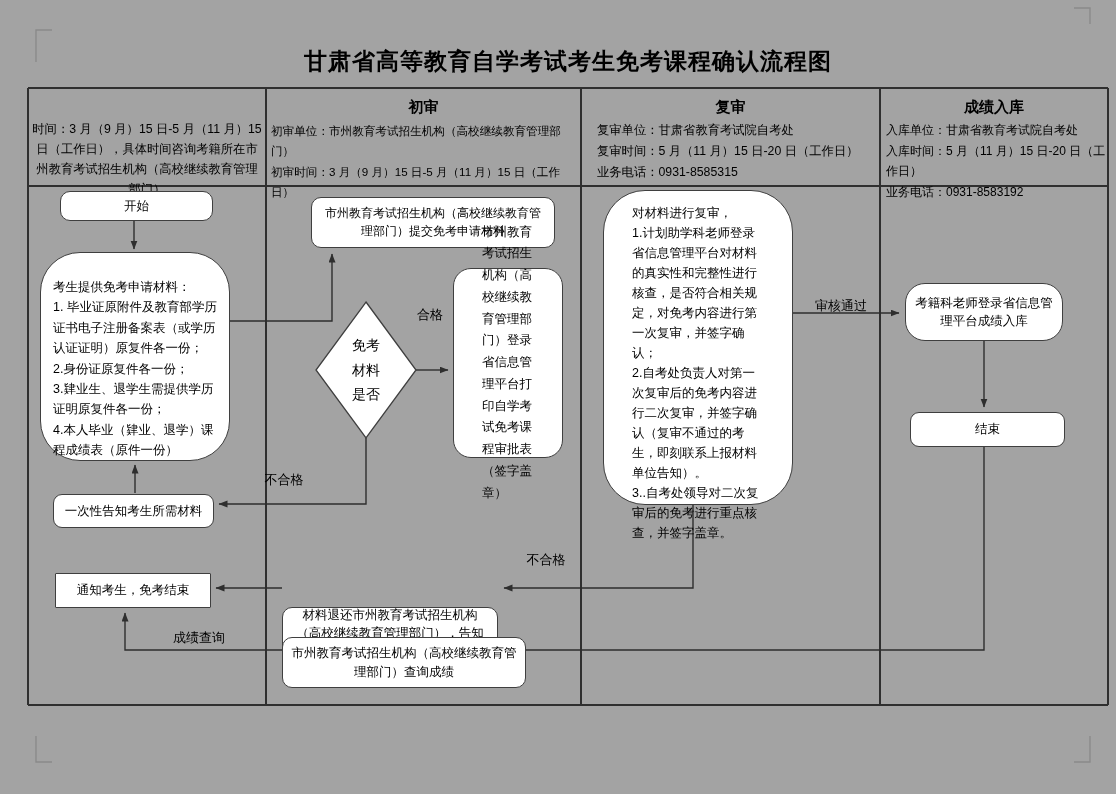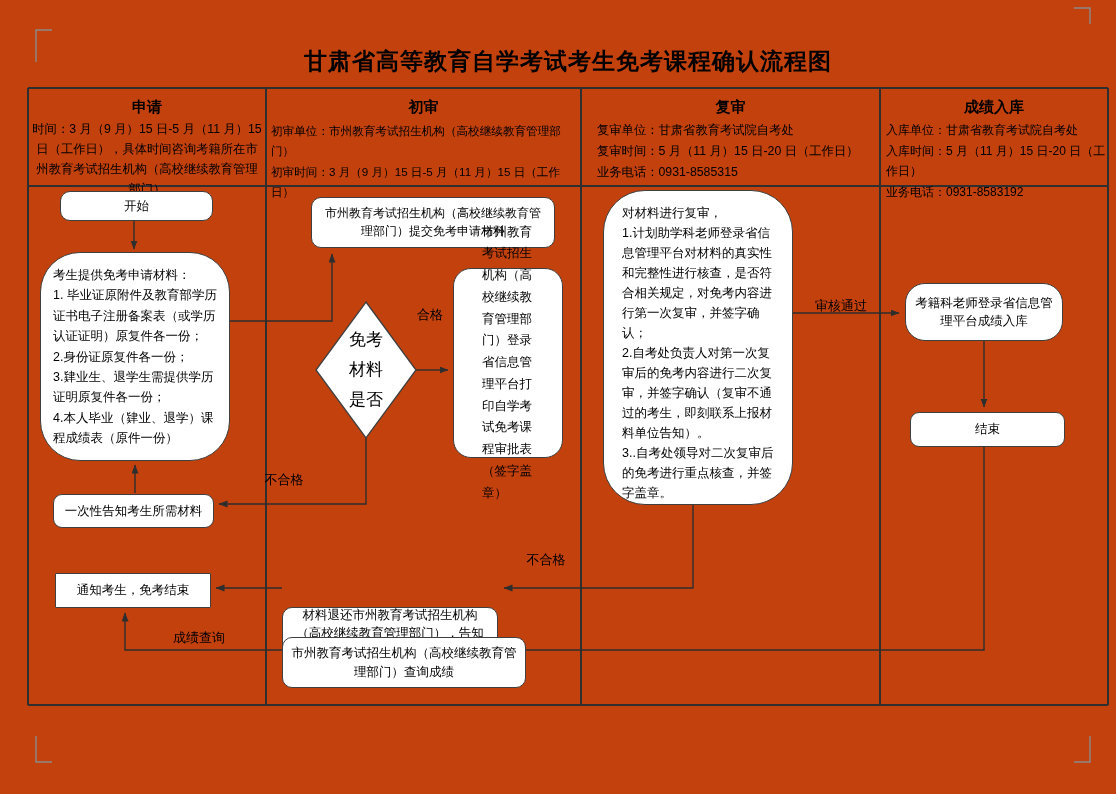--- a/index.html
+++ b/index.html
@@ -1,38 +1,38 @@
 <!DOCTYPE html>
 <html><head>
 <meta charset="utf-8">
 <style>
   html,body{margin:0;padding:0;background:#fff;}
   .page{
-    position:relative;width:1116px;height:794px;background:#c2410c;overflow:hidden;
+    position:relative;width:1116px;height:794px;background:#a3a3a3;overflow:hidden;
     font-family:"Liberation Sans","DejaVu Sans",sans-serif;color:#000;
   }
   svg.overlay{position:absolute;left:0;top:0;width:1116px;height:794px;}
   .title{
     position:absolute;left:28px;top:46px;width:1080px;margin:0;
     text-align:center;font-size:23px;font-weight:700;letter-spacing:1px;color:#000;
   }
   .col-title{position:absolute;text-align:center;font-size:15px;font-weight:700;}
   .col-detail{position:absolute;font-size:12.3px;line-height:1.62;white-space:pre-line;}
   .center{text-align:center;}
   .node{
     position:absolute;box-sizing:border-box;background:#fff;border:1.3px solid #3f3f3f;
     font-size:12.5px;line-height:1.45;display:flex;align-items:center;justify-content:center;
     text-align:center;padding:2px 8px;
   }
   .node.bigml{
     display:block;text-align:left;white-space:pre-line;padding:11px 12px;line-height:1.63;
   }
   .lbl{position:absolute;font-size:13px;text-align:center;background:transparent;}
   .diamond-text{
-    position:absolute;white-space:pre-line;text-align:left;font-size:17px;line-height:1.78;
+    position:absolute;white-space:pre-line;text-align:left;font-size:14px;line-height:1.78;
     display:flex;align-items:center;justify-content:center;
   }
 </style>
 </head>
 <body>
 
 <div class="page">
 
   <svg class="overlay" viewBox="0 0 1116 794" xmlns="http://www.w3.org/2000/svg">
     <defs>
@@ -71,56 +71,55 @@
       <path d="M282,650 L125,650 L125,613" marker-end="url(#arr)"></path>
       <path d="M282,588 L216,588" marker-end="url(#arr)"></path>
       <path d="M693,505 L693,588 L504,588" marker-end="url(#arr)"></path>
     </g>
 
     <polygon points="366,302 416,370 366,438 316,370" fill="#ffffff" stroke="#3f3f3f" stroke-width="1.3"></polygon>
   </svg>
 
   <h1 class="title">甘肃省高等教育自学考试考生免考课程确认流程图</h1>
 
-  <div class="col-title" style="left:28px;top:98px;width:238px;">申请</div>
   <div class="col-title" style="left:266px;top:98px;width:315px;">初审</div>
   <div class="col-title" style="left:581px;top:98px;width:299px;">复审</div>
   <div class="col-title" style="left:880px;top:98px;width:228px;">成绩入库</div>
 
   <div class="col-detail center" style="left:31px;top:120px;width:232px;">时间：3 月（9 月）15 日-5 月（11 月）15 日（工作日），具体时间咨询考籍所在市州教育考试招生机构（高校继续教育管理部门）</div>
   <div class="col-detail" style="left:271px;top:121px;width:308px;font-size:11.6px;line-height:1.75;">初审单位：市州教育考试招生机构（高校继续教育管理部门）
 初审时间：3 月（9 月）15 日-5 月（11 月）15 日（工作日）</div>
   <div class="col-detail" style="left:597px;top:120px;width:280px;line-height:1.72;">复审单位：甘肃省教育考试院自考处
 复审时间：5 月（11 月）15 日-20 日（工作日）
 业务电话：0931-8585315</div>
   <div class="col-detail" style="left:886px;top:120px;width:222px;font-size:12px;line-height:1.72;">入库单位：甘肃省教育考试院自考处
 入库时间：5 月（11 月）15 日-20 日（工作日）
 业务电话：0931-8583192</div>
 
   <div class="node" style="left:60px;top:191px;width:153px;height:30px;border-radius:10px;">开始</div>
 
-  <div class="node bigml" style="left:40px;top:252px;width:190px;height:209px;border-radius:40px;padding:12px 12px;">考生提供免考申请材料：
+  <div class="node bigml" style="left:40px;top:252px;width:190px;height:209px;border-radius:40px;padding:24px 12px;">考生提供免考申请材料：
 1. 毕业证原附件及教育部学历证书电子注册备案表（或学历认证证明）原复件各一份；
 2.身份证原复件各一份；
 3.肄业生、退学生需提供学历证明原复件各一份；
 4.本人毕业（肄业、退学）课程成绩表（原件一份）</div>
 
   <div class="node" style="left:53px;top:494px;width:161px;height:34px;border-radius:9px;">一次性告知考生所需材料</div>
 
   <div class="node" style="left:55px;top:573px;width:156px;height:35px;border-radius:1px;">通知考生，免考结束</div>
 
   <div class="node" style="left:311px;top:197px;width:244px;height:51px;border-radius:10px;font-size:12px;">市州教育考试招生机构（高校继续教育管理部门）提交免考申请材料</div>
 
   <div class="diamond-text" style="left:316px;top:328px;width:100px;height:84px;">免考
 材料
 是否</div>
 
   <div class="node" style="left:453px;top:268px;width:110px;height:190px;border-radius:18px;text-align:left;line-height:1.74;padding:6px 28px;">市州教育考试招生机构（高校继续教育管理部门）登录省信息管理平台打印自学考试免考课程审批表（签字盖章）</div>
 
-  <div class="node bigml" style="left:603px;top:190px;width:190px;height:315px;border-radius:42px;padding:12px 18px;line-height:1.6;">对材料进行复审，
+  <div class="node bigml" style="left:603px;top:190px;width:190px;height:315px;border-radius:42px;padding:12px 28px;line-height:1.6;">对材料进行复审，
 1.计划助学科老师登录省信息管理平台对材料的真实性和完整性进行核查，是否符合相关规定，对免考内容进行第一次复审，并签字确认；
 2.自考处负责人对第一次复审后的免考内容进行二次复审，并签字确认（复审不通过的考生，即刻联系上报材料单位告知）。
 3..自考处领导对二次复审后的免考进行重点核查，并签字盖章。</div>
 
   <div class="node" style="left:282px;top:562px;width:216px;height:53px;border-radius:10px;margin-top:45px;">材料退还市州教育考试招生机构（高校继续教育管理部门），告知原因</div>
 
   <div class="node" style="left:282px;top:637px;width:244px;height:51px;border-radius:10px;">市州教育考试招生机构（高校继续教育管理部门）查询成绩</div>
 
   <div class="node" style="left:905px;top:283px;width:158px;height:58px;border-radius:20px;">考籍科老师登录省信息管理平台成绩入库</div>
 

